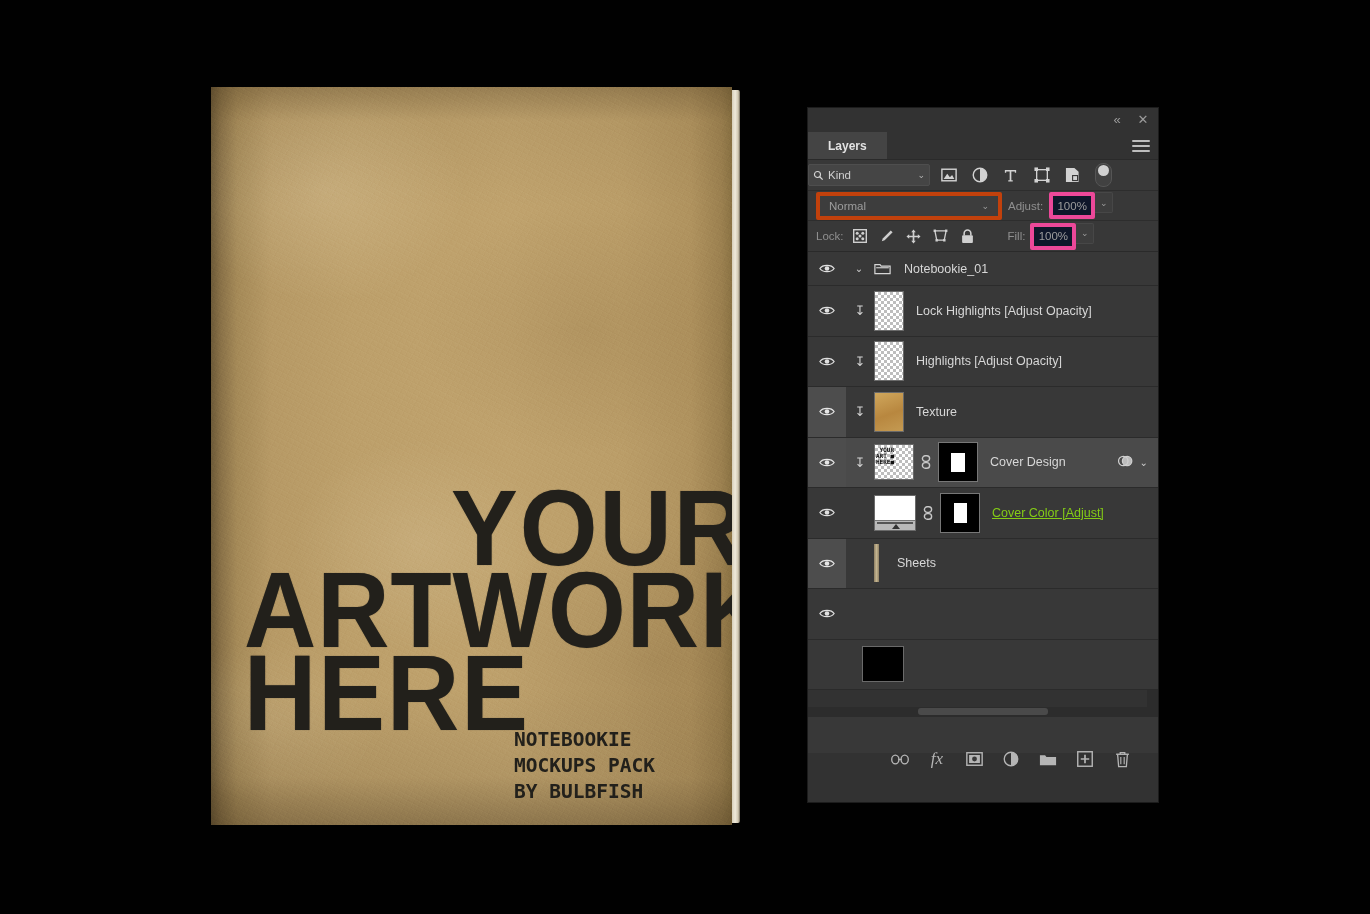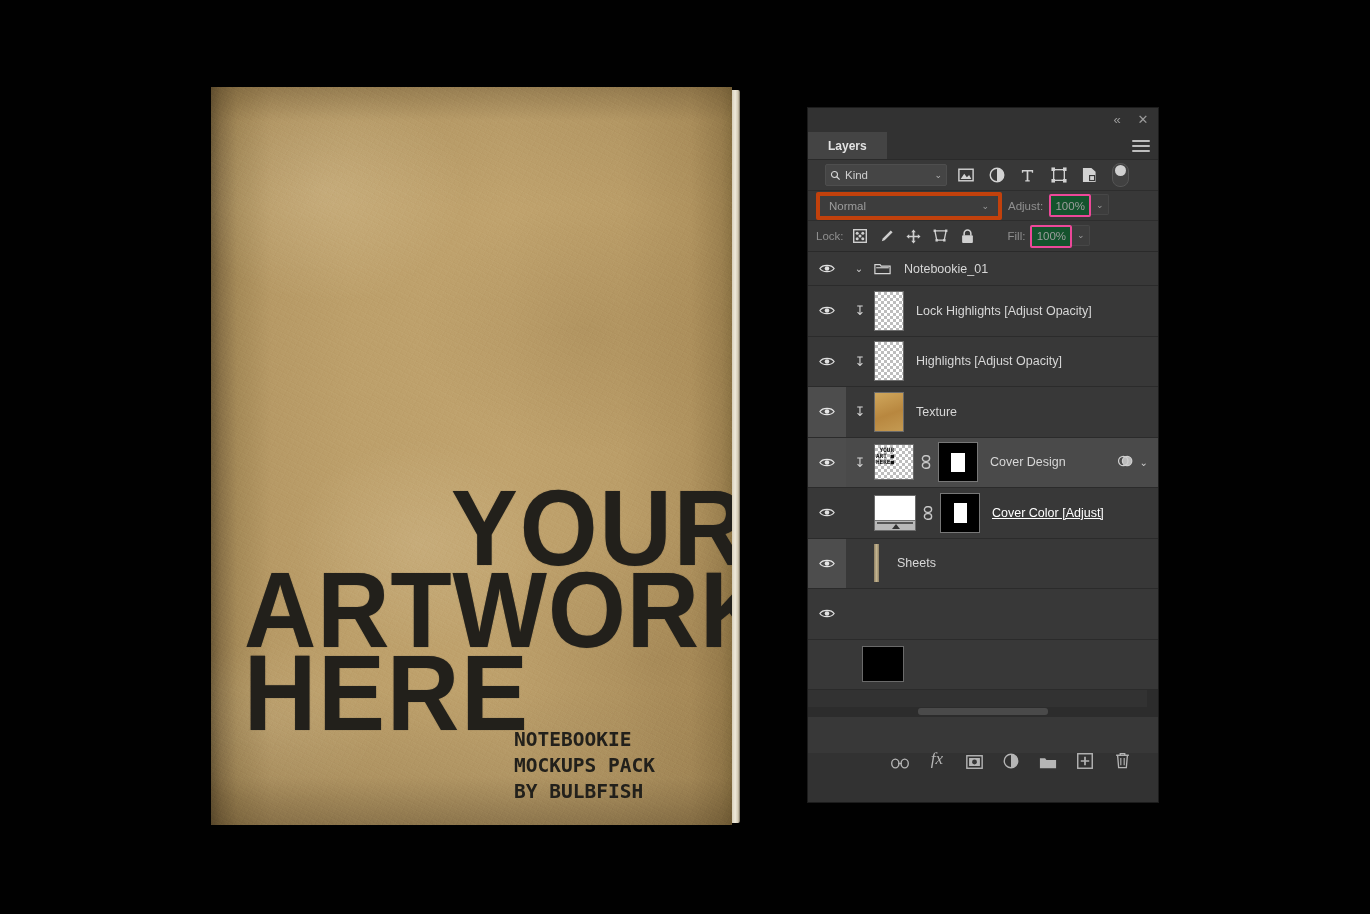--- a/index.html
+++ b/index.html
@@ -118,21 +118,21 @@
     font-size:12px; color:#e2e2e2; font-weight:600;
   }
   #panel-menu-icon{
     position:absolute; right:8px; top:8px; width:18px; height:12px;
     display:flex;flex-direction:column;justify-content:space-between;
   }
   #panel-menu-icon i{display:block;height:2px;background:#bdbdbd;border-radius:1px;}
 
   
   #filter-row{
-    height:30px; background:#383838; display:flex; align-items:center; padding:0 17px; gap:6px;
+    height:30px; background:#383838; display:flex; align-items:center; padding:0 0; gap:6px;
     border-bottom:1px solid #2d2d2d;
   }
   #kind-select{
     width:112px;height:20px;background:#454545;border:1px solid #4e4e4e;border-radius:2px;
     display:flex;align-items:center;gap:4px;padding:0 4px;color:#cfcfcf;font-size:11.5px;
     position:relative;
   }
   #kind-select .chev{margin-left:auto;font-size:9px;color:#b4b4b4;}
   .filter-ico{
     width:25px;height:22px;display:flex;align-items:center;justify-content:center;color:#d2d2d2;
@@ -148,21 +148,21 @@
     height:29px;background:#383838;display:flex;align-items:center;padding:0 8px;gap:6px;
     border-bottom:1px solid #2d2d2d; color:#8e8e8e;
   }
   #blend-select{
     width:160px;height:20px;background:#3d3d3d;border:4px solid #c2410c;border-radius:2px;
     display:flex;align-items:center;padding:0 9px;font-size:11.5px;color:#9d9d9d;
   }
   #blend-select .chev{margin-left:auto;font-size:9px;}
   .lbl{font-size:11.5px;color:#8f8f8f;}
   .numbox{
-    width:38px;height:19px;background:#14532d;border:2px solid #ec4899;border-radius:2px;
+    width:38px;height:19px;background:#0f172a;border:4px solid #ec4899;border-radius:2px;
     display:flex;align-items:center;justify-content:center;font-size:11.5px;color:#9d9d9d;text-align:right;
   }
   .numchev{
     width:17px;height:19px;background:#3d3d3d;border:1px solid #474747;border-left:none;border-radius:0 2px 2px 0;
     display:flex;align-items:center;justify-content:center;font-size:9px;color:#9d9d9d;
   }
 
   
   #lock-row{
     height:30px;background:#383838;display:flex;align-items:center;padding:0 8px;gap:5px;
@@ -212,21 +212,21 @@
   .link-ico{width:12px;flex:0 0 12px;color:#c5c5c5;display:flex;align-items:center;justify-content:center;}
   .mask{
     width:38px;height:38px;flex:0 0 38px;border:1px solid #777;background:#000;
     display:flex;align-items:center;justify-content:center;
   }
   .mask .white-rect{background:#fff;}
   .layer-name{
     font-size:12.5px;color:#d7d7d7;white-space:nowrap;overflow:hidden;text-overflow:ellipsis;
     padding-left:6px;
   }
-  .layer-name.editing{text-decoration:underline;color:#ffffff;}
+  .layer-name.editing{text-decoration:underline;color:#84cc16;}
   .row-right{
     margin-left:auto;display:flex;align-items:center;gap:7px;padding-right:10px;color:#cfcfcf;
   }
   .folder-ico{width:20px;flex:0 0 20px;color:#cfcfcf;display:flex;align-items:center;justify-content:center;}
   .disclosure{width:14px;flex:0 0 14px;color:#cfcfcf;font-size:10px;display:flex;align-items:center;justify-content:center;}
   .sheets-bar{
     width:5px;height:38px;background:linear-gradient(to right,#8f8064,#c3b48f,#8f8064);
     flex:0 0 5px;margin-left:22px;
   }
 
@@ -238,21 +238,21 @@
     height:9px;background:#2c2c2c;position:relative;
   }
   #h-thumb{
     position:absolute;left:110px;top:1px;height:7px;width:130px;background:#4a4a4a;border-radius:3px;
   }
   
   #panel-footer{
     height:36px;background:#383838;display:flex;align-items:center;justify-content:flex-end;
     gap:17px;padding-right:26px;border-top:1px solid #2c2c2c;
   }
-  .foot-ico{width:20px;height:20px;display:flex;align-items:flex-end;justify-content:center;color:#b5b5b5;margin-top:48px;}
+  .foot-ico{width:20px;height:20px;display:flex;align-items:center;justify-content:center;color:#b5b5b5;margin-top:48px;}
 </style>
 </head>
 <body>
 
 <div id="canvas-stage">
   <div id="notebook">
     <div id="pages-edge"></div>
     <div id="cover">
       <div id="grain"></div>
       <div id="cover-art">

